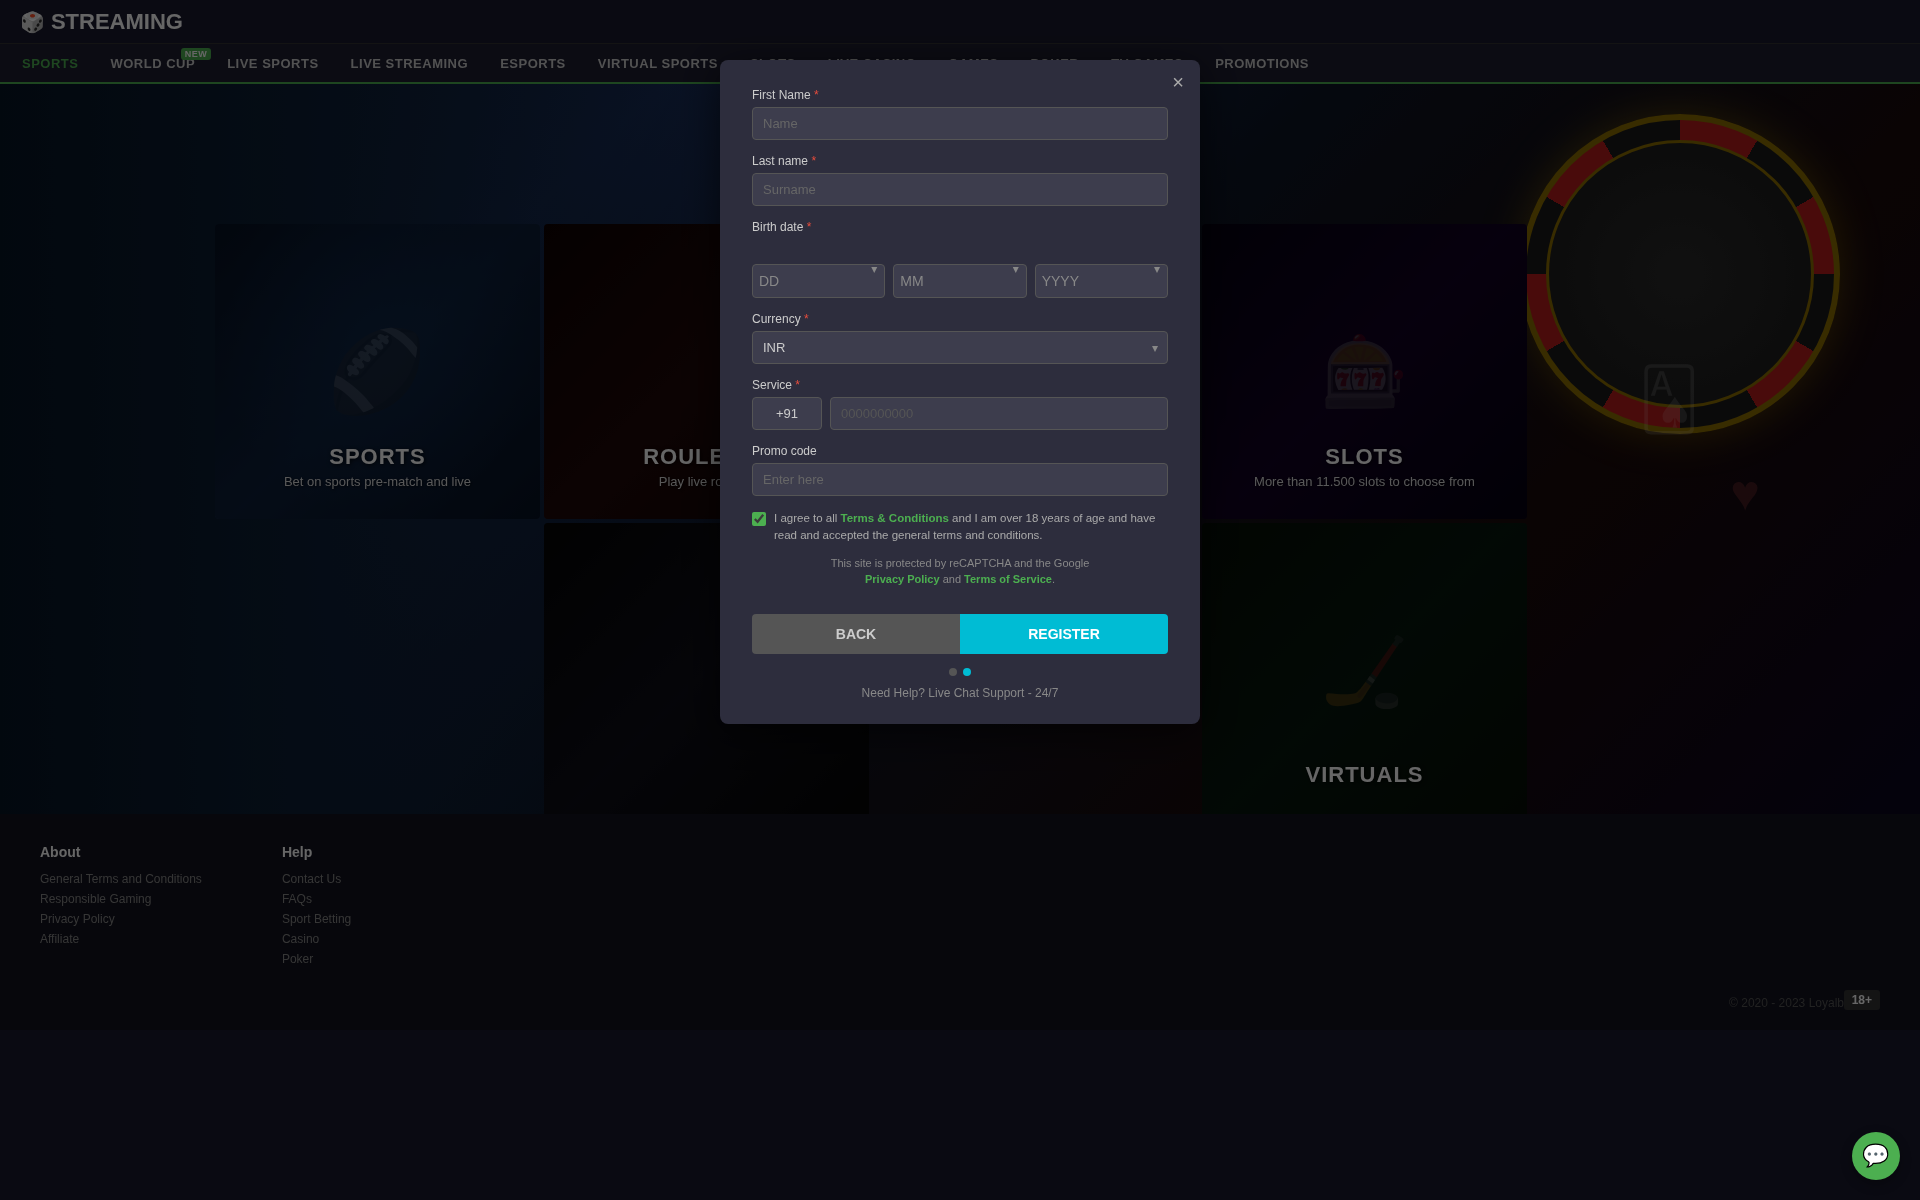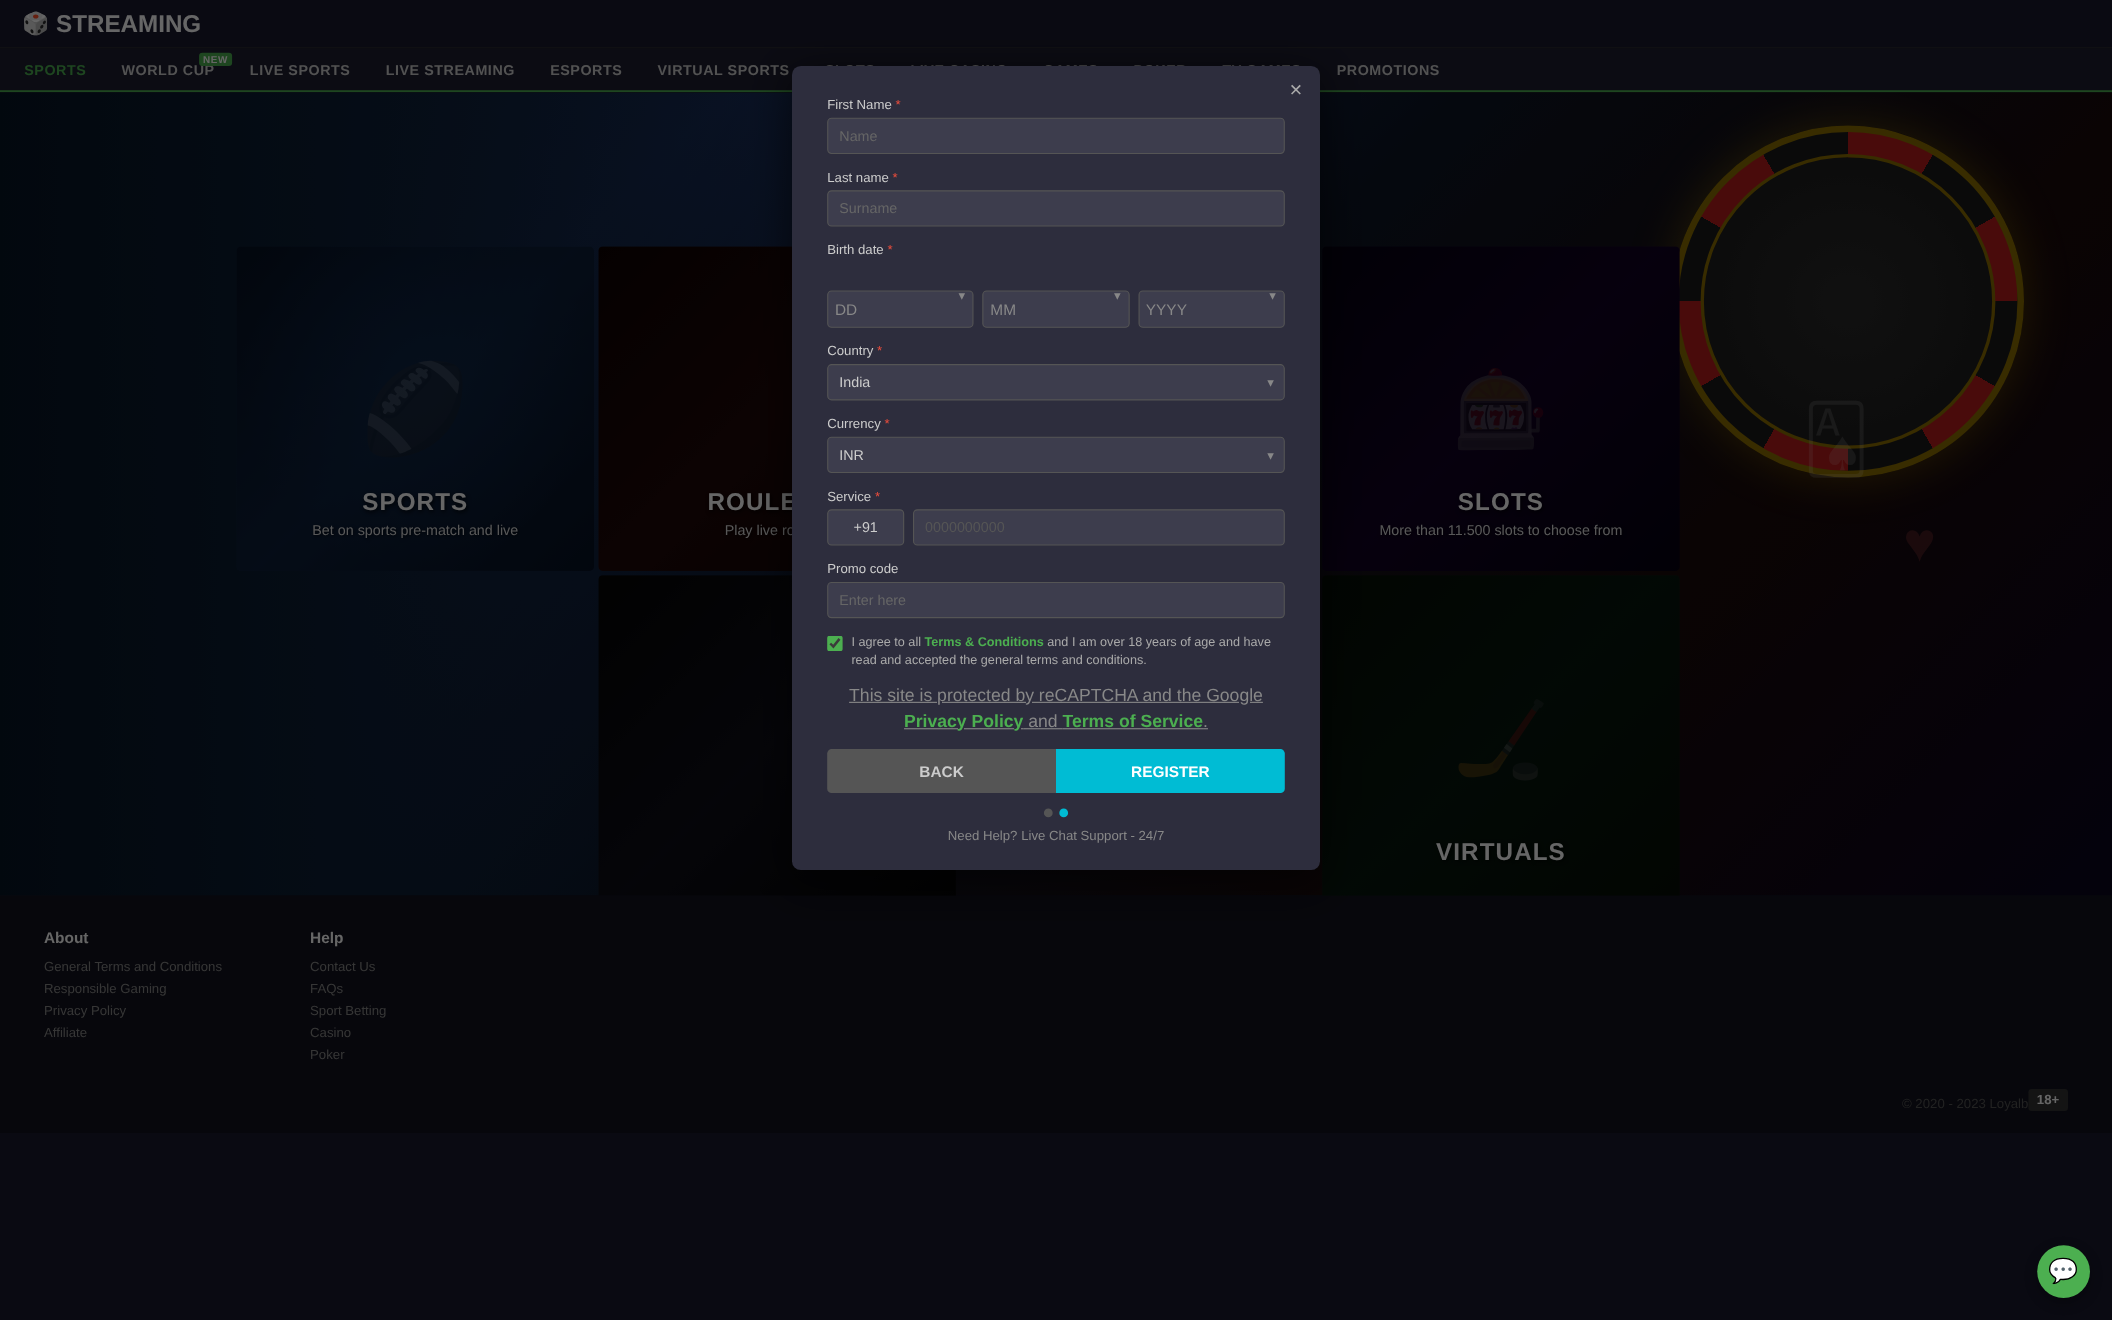--- a/index.html
+++ b/index.html
@@ -359,26 +359,25 @@
       line-height: 1.5;
     }
     .terms-link {
       color: #4caf50;
       text-decoration: none;
       font-weight: bold;
     }
 
     
     .recaptcha-notice {
-      font-size: 16px;
+      font-size: 11px;
       color: #888;
       text-align: center;
-      margin-bottom: 12px;
+      margin-bottom: 26px;
       line-height: 1.5;
-      text-decoration: underline;
     }
     .recaptcha-notice a {
       color: #4caf50;
       text-decoration: none;
     }
 
     
     .action-row {
       display: flex;
       gap: 0;
@@ -655,30 +654,20 @@
           </select>
         </div>
         <div class="select-wrapper">
           <select>
             <option value="">YYYY</option>
           </select>
         </div>
       </div>
     </div>
 
-    <div class="form-group">
-      <label class="form-label">
-        <span>Country</span> <span class="required">*</span>
-      </label>
-      <div class="full-select-wrapper">
-        <select class="full-select">
-          <option value="India">India</option>
-        </select>
-      </div>
-    </div>
 
     <div class="form-group">
       <label class="form-label">
         <span>Currency</span> <span class="required">*</span>
       </label>
       <div class="full-select-wrapper">
         <select class="full-select">
           <option value="INR">INR</option>
         </select>
       </div>

